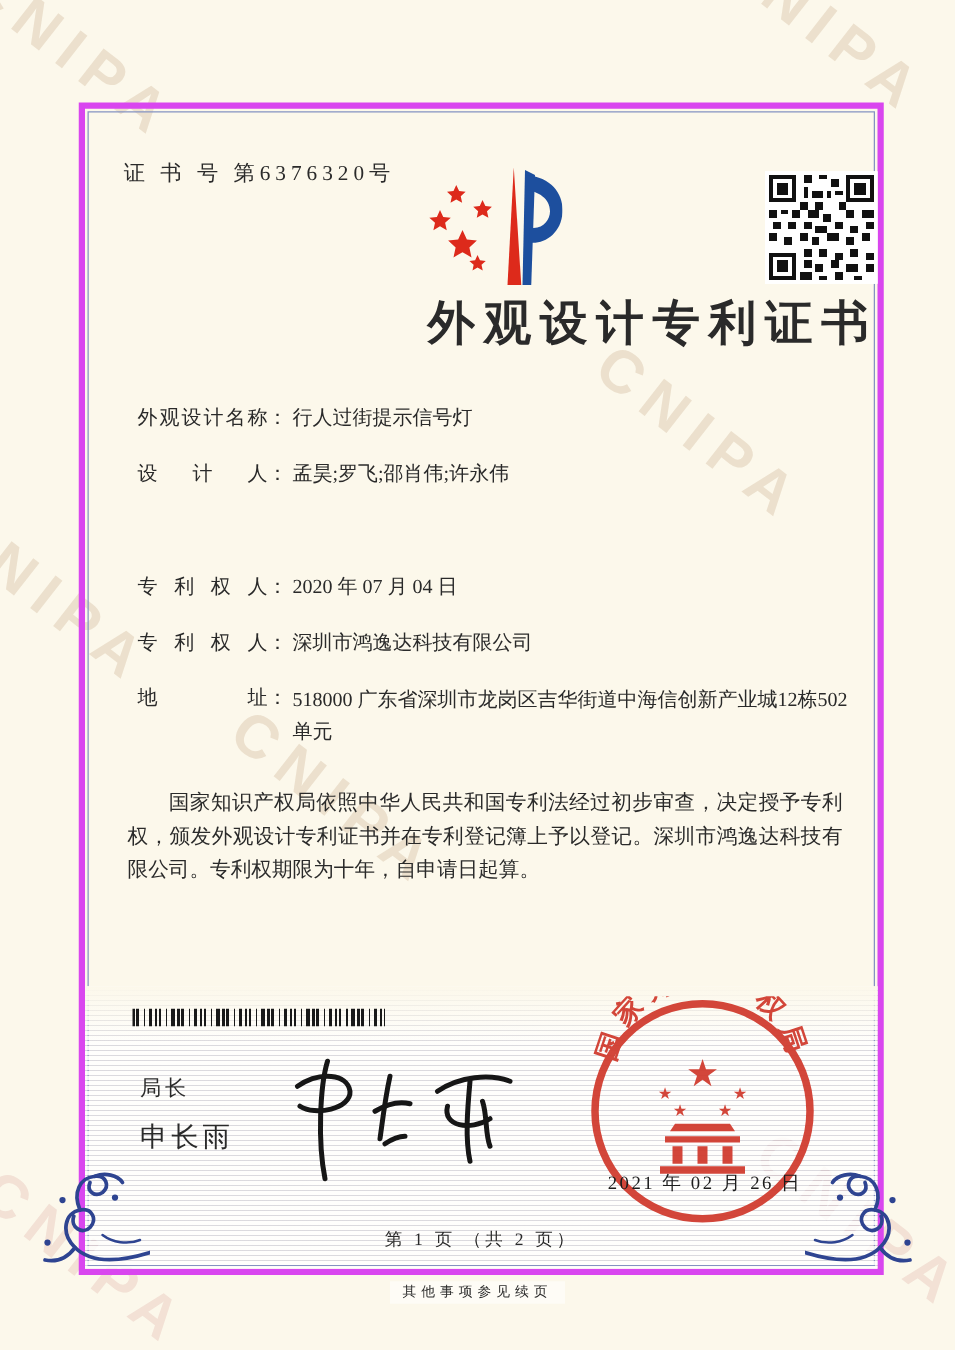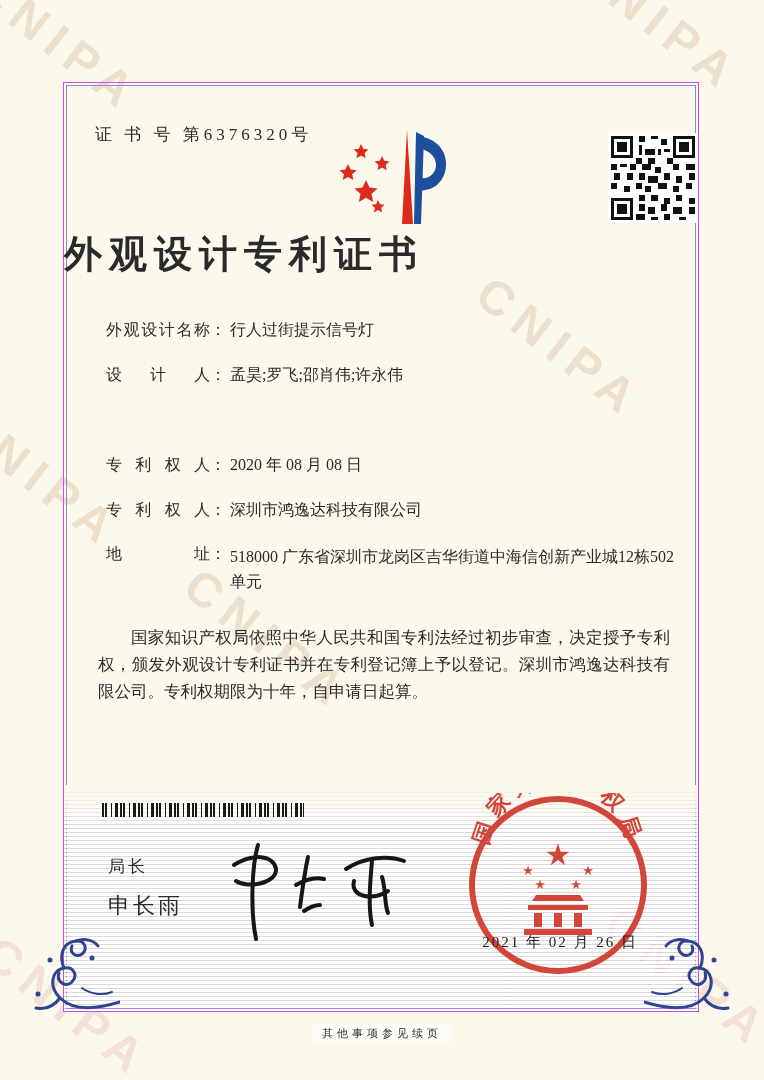--- a/index.html
+++ b/index.html
@@ -3,26 +3,26 @@
 <meta charset="utf-8">
 <style>
   html,body{margin:0;padding:0;}
   body{width:764px;height:1080px;position:relative;overflow:hidden;
        background:#fcf8eb;font-family:"Liberation Serif","DejaVu Serif",serif;color:#2a2a2a;}
   .wm{position:absolute;font-family:"Liberation Sans","DejaVu Sans",sans-serif;
       font-weight:bold;font-size:48px;letter-spacing:10px;color:rgba(198,168,135,.30);
       transform:rotate(38deg);white-space:nowrap;pointer-events:none;}
   .wm.pink{color:rgba(215,160,150,.26);}
   .frame{position:absolute;left:63px;top:82px;width:634px;height:928px;
-         border:1px solid #d946ef;background:transparent;}
+         border:5px solid #d946ef;background:transparent;}
   .frame::before{content:"";position:absolute;inset:2px;border:1px solid #8492c2;pointer-events:none;}
   .cert-no{position:absolute;left:31px;top:40px;font-size:17px;letter-spacing:4px;}
   .logo{position:absolute;left:262px;top:45px;width:120px;height:100px;}
   .qr{position:absolute;left:544px;top:50px;width:90px;height:90px;background:#fff;}
-  .title{position:absolute;left:0;top:146px;width:100%;text-align:left;
+  .title{position:absolute;left:0;top:146px;width:100%;text-align:right;
          font-size:38px;font-weight:bold;letter-spacing:7px;}
   .frow{position:absolute;left:42px;font-size:16px;white-space:nowrap;}
   .flabel{display:inline-block;width:104px;text-align:justify;text-align-last:justify;vertical-align:top;}
   .fcolon{display:inline-block;width:20px;vertical-align:top;}
   .fvalue{display:inline-block;vertical-align:top;}
   .fvalue.wrap{white-space:normal;width:444px;line-height:25px;}
   .g2{position:absolute;left:398px;top:0;}
   .paras{position:absolute;left:34px;top:541px;width:572px;font-size:16.5px;line-height:27px;text-align:justify;}
   .paras p{margin:0;text-indent:2em;}
   .band{position:absolute;left:0;right:0;bottom:0;height:226px;
@@ -148,21 +148,21 @@
 
   <div class="title">外观设计专利证书</div>
 
   <div class="frow" style="top:237px;">
     <span class="flabel">外观设计名称</span><span class="fcolon">：</span><span class="fvalue">行人过街提示信号灯</span>
   </div>
   <div class="frow" style="top:282px;">
     <span class="flabel">设计人</span><span class="fcolon">：</span><span class="fvalue">孟昊;罗飞;邵肖伟;许永伟</span>
   </div>
   <div class="frow" style="top:372px;">
-    <span class="flabel">专利权人</span><span class="fcolon">：</span><span class="fvalue">2020 年 08 月 08 日</span>
+    <span class="flabel">专利权人</span><span class="fcolon">：</span><span class="fvalue">2020 年 07 月 04 日</span>
   </div>
   <div class="frow" style="top:417px;">
     <span class="flabel">专利权人</span><span class="fcolon">：</span><span class="fvalue">深圳市鸿逸达科技有限公司</span>
   </div>
   <div class="frow" style="top:461px;">
     <span class="flabel">地址</span><span class="fcolon">：</span><span class="fvalue wrap">518000 广东省深圳市龙岗区吉华街道中海信创新产业城12栋502单元</span>
   </div>
 
   <div class="paras">
     <p>国家知识产权局依照中华人民共和国专利法经过初步审查，决定授予专利权，颁发外观设计专利证书并在专利登记簿上予以登记。深圳市鸿逸达科技有限公司。专利权期限为十年，自申请日起算。</p>
@@ -204,20 +204,21 @@
         <rect x="62" y="112" width="60" height="5"></rect>
         <rect x="68" y="120" width="8" height="14"></rect>
           <rect x="88" y="120" width="8" height="14"></rect>
           <rect x="108" y="120" width="8" height="14"></rect>
         <rect x="58" y="136" width="68" height="6"></rect>
       </g>
     </svg>
   </div>
   <div class="seal-date">2021 年 02 月 26 日</div>
 
+  <div class="page-info">第 1 页 （共 2 页）</div>
 </div>
 
 <div class="orn left">
   <svg width="96" height="86" viewBox="0 0 96 86" fill="none" stroke="#2e4491" stroke-width="3" stroke-linecap="round">
     <path d="M96 66 C70 74 48 74 36 62 C24 50 28 34 40 32 C50 30 54 40 48 46 C42 52 32 46 35 37"></path>
     <path d="M40 32 C34 18 40 6 52 5 C61 4 64 13 58 18 C52 22 45 17 48 10"></path>
     <path d="M52 5 C60 2 70 4 74 10"></path>
     <path d="M36 62 C30 70 22 74 12 72"></path>
     <path d="M58 52 C66 58 78 60 88 56" stroke-width="2"></path>
     <circle cx="26" cy="24" r="2.5" fill="#2e4491" stroke="none"></circle>

